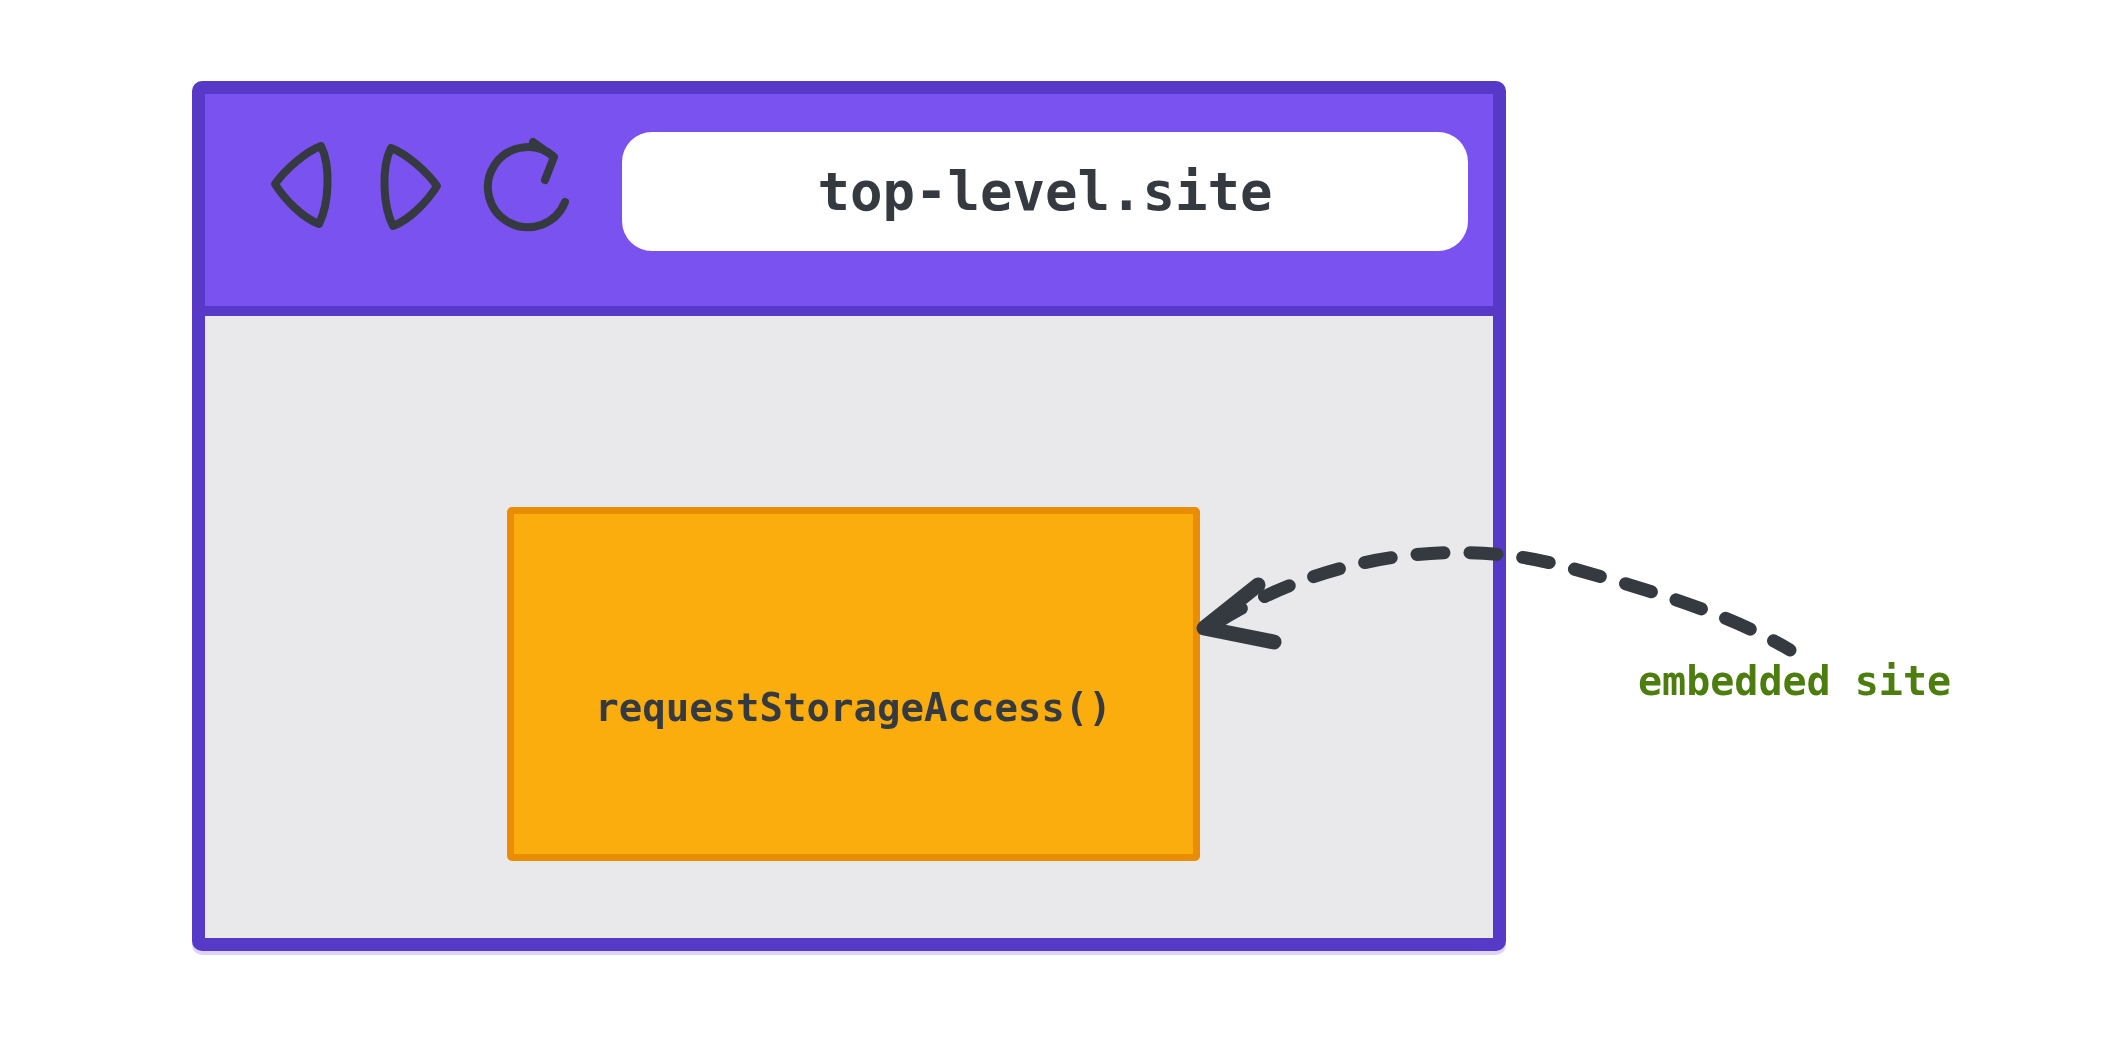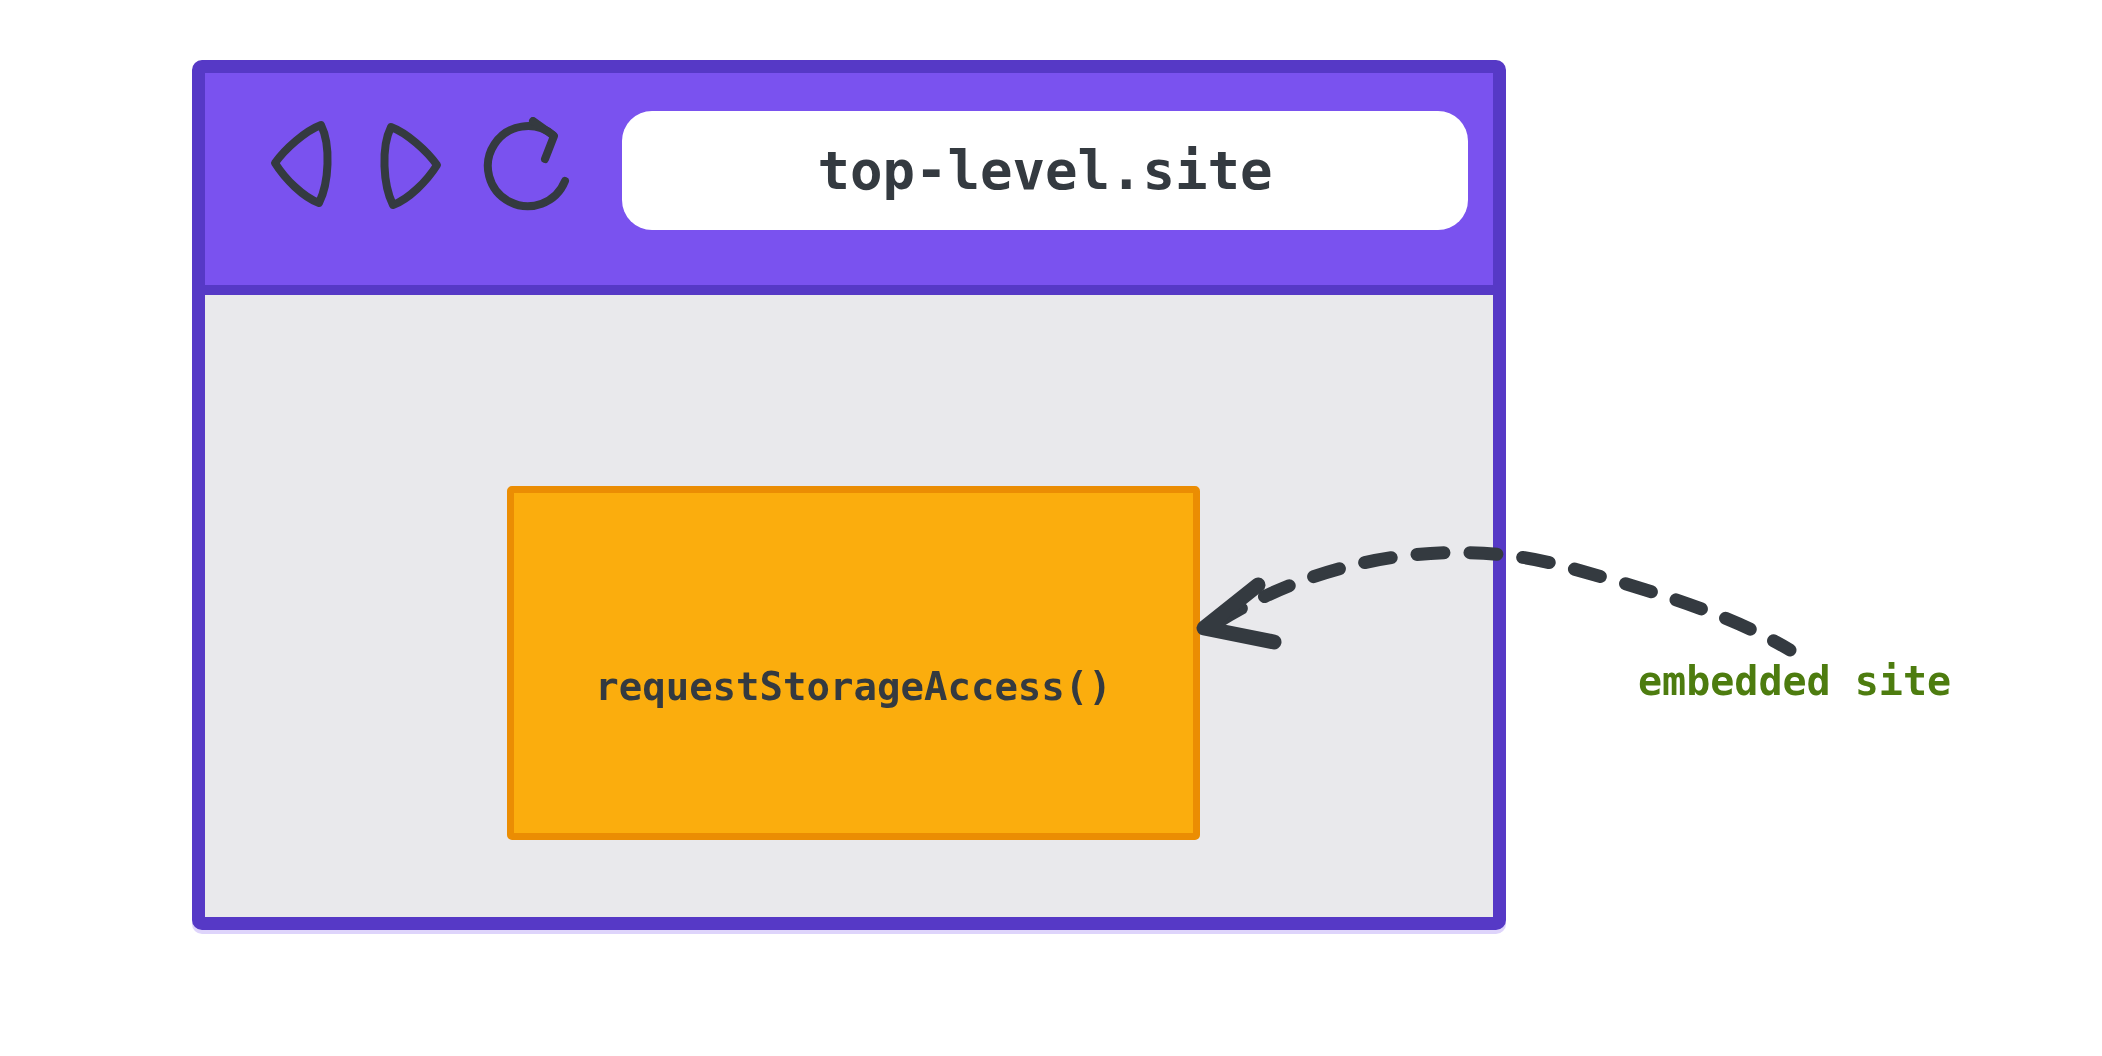--- a/index.html
+++ b/index.html
@@ -8,21 +8,21 @@
     width: 2102px;
     height: 1056px;
     background: #ffffff;
     overflow: hidden;
     font-family: "DejaVu Sans Mono", "Liberation Mono", monospace;
   }
 
   
   .browser-window {
     position: absolute;
-    left: 192px; top: 60px;
+    left: 192px; top: 81px;
     width: 1288px; height: 844px;          
     border: 13px solid #5639C6;
     border-radius: 10px;
     background: #E9E9EC;
     box-shadow: 0 4px 0 rgba(122, 82, 240, 0.25);
   }
 
   .toolbar {
     position: absolute;
     left: 0; top: 0;

